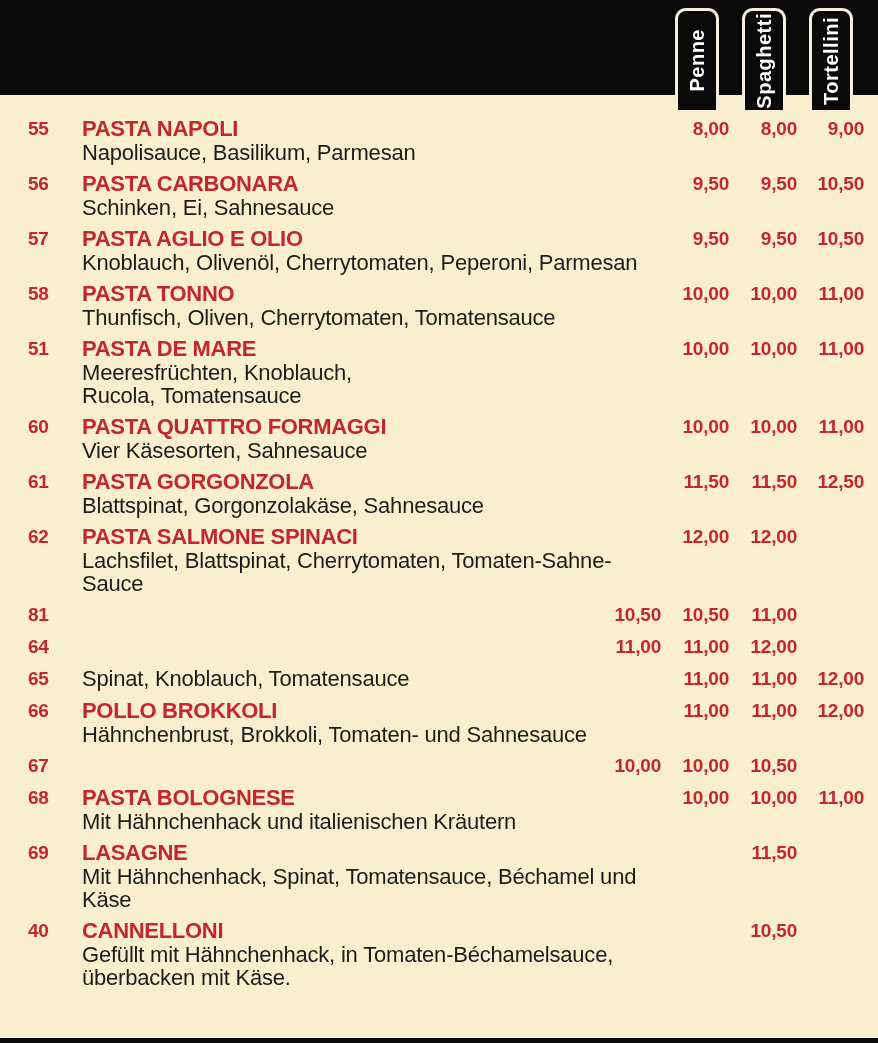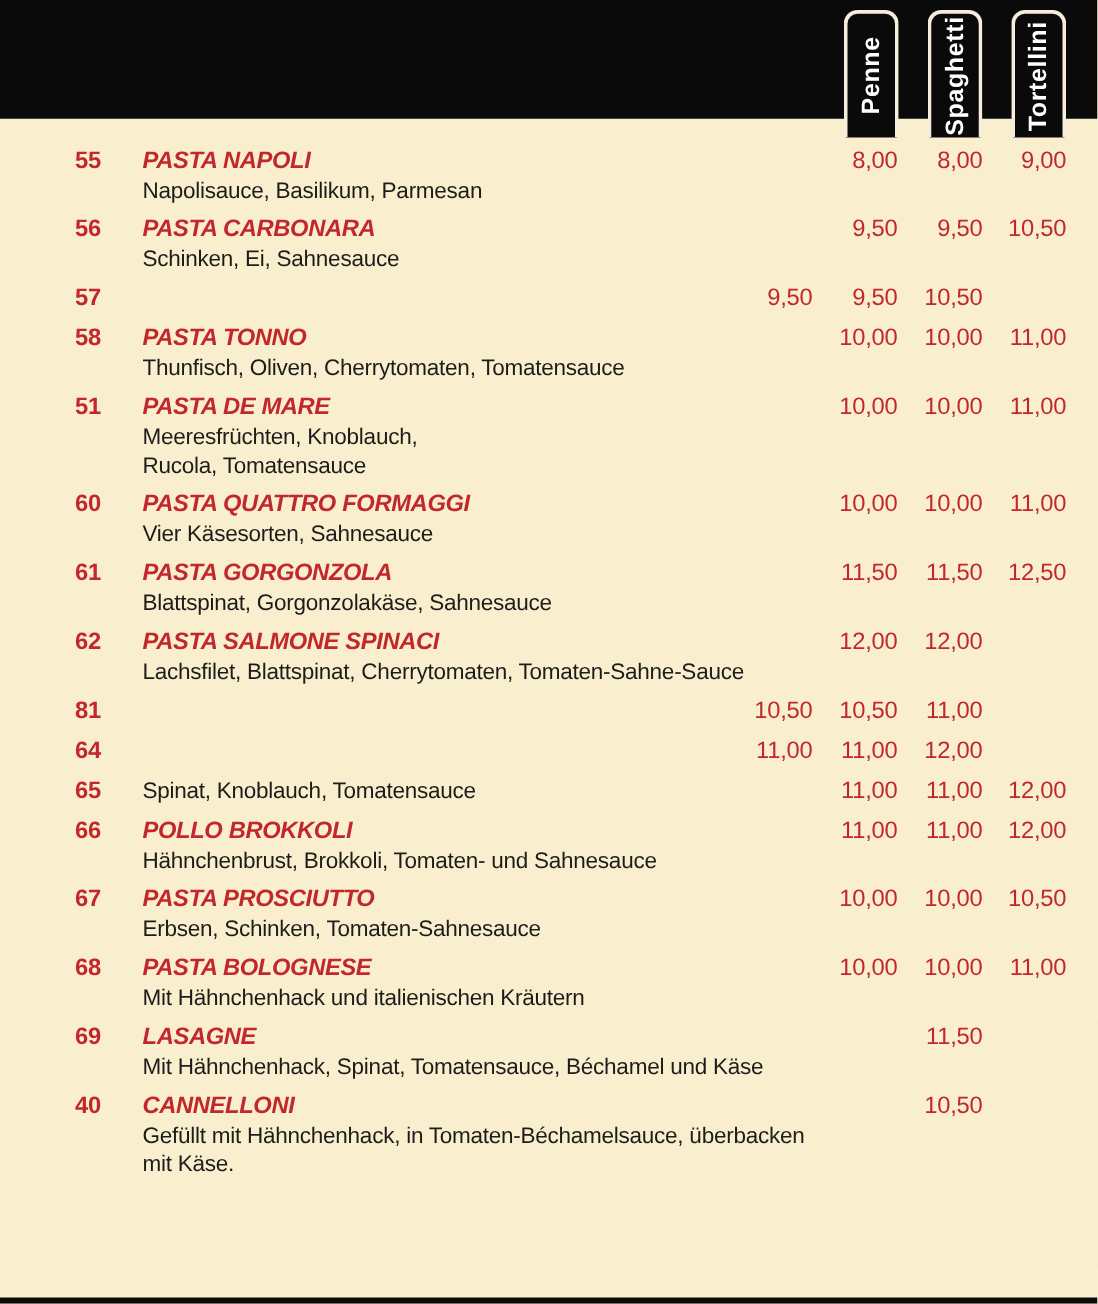--- a/index.html
+++ b/index.html
@@ -46,50 +46,48 @@
   
   .items {
     position: absolute; top: 95px; left: 0;
     width: 878px;
     padding-top: 22px;
     box-sizing: border-box;
   }
   .item {
     display: grid;
     grid-template-columns: 54px 1fr 68px 68px 67px;
-    padding: 0 25px 0 28px;
+    padding: 0 14px 0 28px;
     margin-bottom: 8px;
     align-items: start;
-    margin-left: 32px;
   }
   .num {
     color: #c1272d;
     font-weight: bold;
     font-size: 19px;
     line-height: 24px;
     letter-spacing: -0.2px;
   }
   .title {
     color: #c1272d;
     font-weight: bold;
-    font-size: 19px;
+    font-size: 22px;
     line-height: 24px;
     letter-spacing: -0.3px;
-    font-style: italic;
   }
   .desc {
     color: #1d1c1a;
-    font-size: 18px;
+    font-size: 22px;
     line-height: 23px;
     letter-spacing: -0.2px;
     white-space: pre-line;
   }
   .price {
     color: #c1272d;
-    font-weight: normal;
+    font-weight: bold;
     font-size: 19px;
     line-height: 24px;
     text-align: right;
     letter-spacing: -0.2px;
   }
   
   .bottom-bar {
     position: absolute; bottom: 0; left: 0;
     width: 878px; height: 5px;
     background: #0a0a0a;
@@ -130,20 +128,24 @@
       <div class="title">PASTA CARBONARA</div>
       <div class="desc">Schinken, Ei, Sahnesauce</div>
     </div>
     <div class="price">9,50</div>
     <div class="price">9,50</div>
     <div class="price">10,50</div>
   </div>
 
   <div class="item">
     <div class="num">57</div>
+    <div class="body">
+      <div class="title">PASTA AGLIO E OLIO</div>
+      <div class="desc">Knoblauch, Olivenöl, Cherrytomaten, Peperoni, Parmesan</div>
+    </div>
     <div class="price">9,50</div>
     <div class="price">9,50</div>
     <div class="price">10,50</div>
   </div>
 
   <div class="item">
     <div class="num">58</div>
     <div class="body">
       <div class="title">PASTA TONNO</div>
       <div class="desc">Thunfisch, Oliven, Cherrytomaten, Tomatensauce</div>
@@ -228,24 +230,20 @@
       <div class="title">POLLO BROKKOLI</div>
       <div class="desc">Hähnchenbrust, Brokkoli, Tomaten- und Sahnesauce</div>
     </div>
     <div class="price">11,00</div>
     <div class="price">11,00</div>
     <div class="price">12,00</div>
   </div>
 
   <div class="item">
     <div class="num">67</div>
-    <div class="body">
-      <div class="title">PASTA PROSCIUTTO</div>
-      <div class="desc">Erbsen, Schinken, Tomaten-Sahnesauce</div>
-    </div>
     <div class="price">10,00</div>
     <div class="price">10,00</div>
     <div class="price">10,50</div>
   </div>
 
   <div class="item">
     <div class="num">68</div>
     <div class="body">
       <div class="title">PASTA BOLOGNESE</div>
       <div class="desc">Mit Hähnchenhack und italienischen Kräutern</div>

